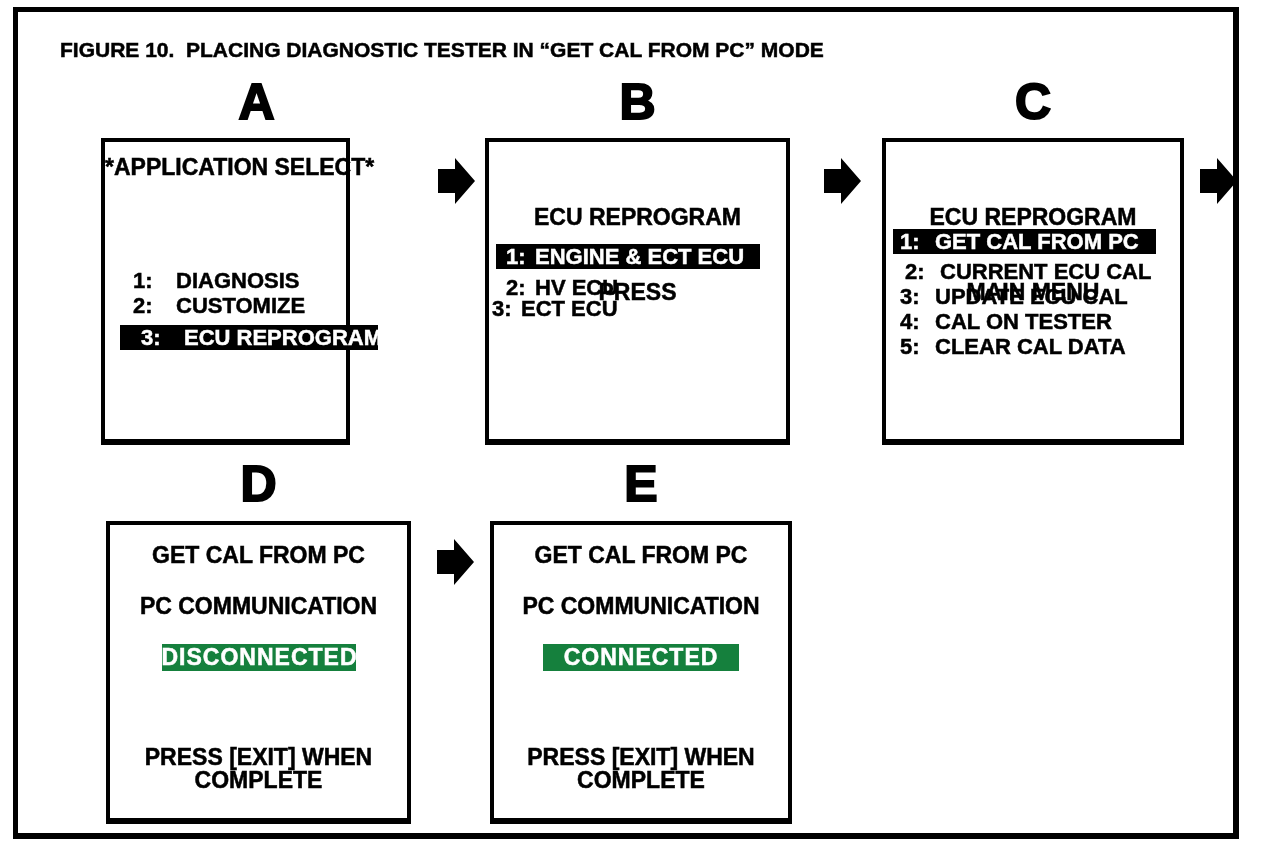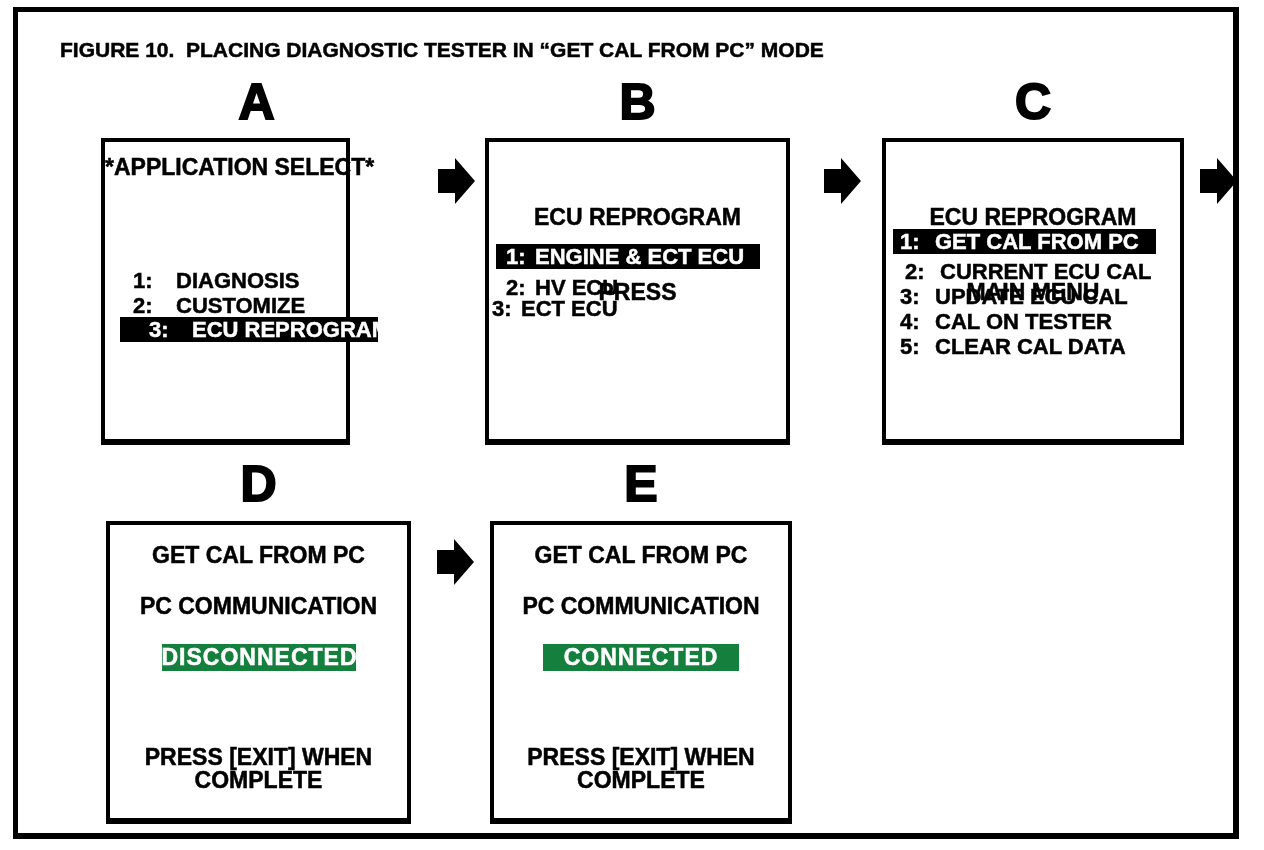--- a/index.html
+++ b/index.html
@@ -49,21 +49,21 @@
     -webkit-text-stroke:0.5px;
   }
   .num { display:inline-block; }
   .pa .num { width:43px; }
   .pb .num { width:29px; }
   .pc .num { width:35px; }
   .hl { background:#000; color:#fff; height:25px; }
 
   .pa .r1 { top:126px; padding-left:28px; }
   .pa .r2 { top:151px; padding-left:28px; }
-  .pa .r3 { top:175px; margin-left:15px; padding-left:29px; width:258px; }
+  .pa .r3 { top:183px; margin-left:15px; padding-left:21px; width:258px; }
 
   .pb .r1 { top:102px; margin-left:7px; padding-left:10px; width:264px; }
   .pb .r2 { top:133px; padding-left:17px; }
   .pb .r3 { top:154px; padding-left:3px; }
 
   .pc .r1 { top:87px;  margin-left:7px; padding-left:7px; width:263px; }
   .pc .r2 { top:117px; padding-left:19px; }
   .pc .r3 { top:142px; padding-left:14px; }
   .pc .r4 { top:167px; padding-left:14px; }
   .pc .r5 { top:192px; padding-left:14px; }

